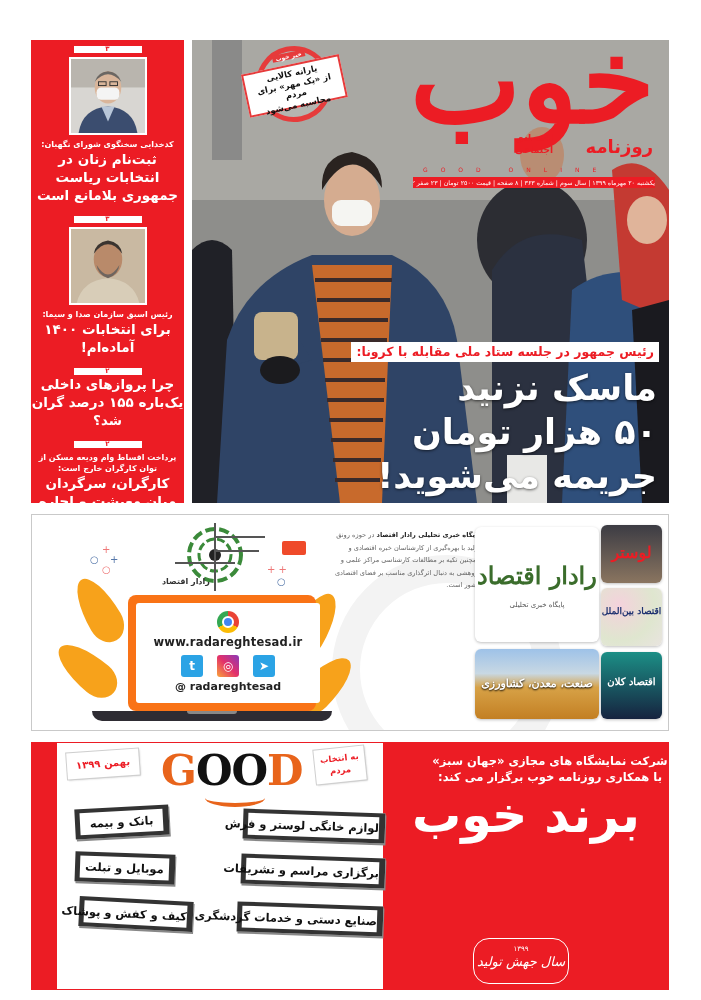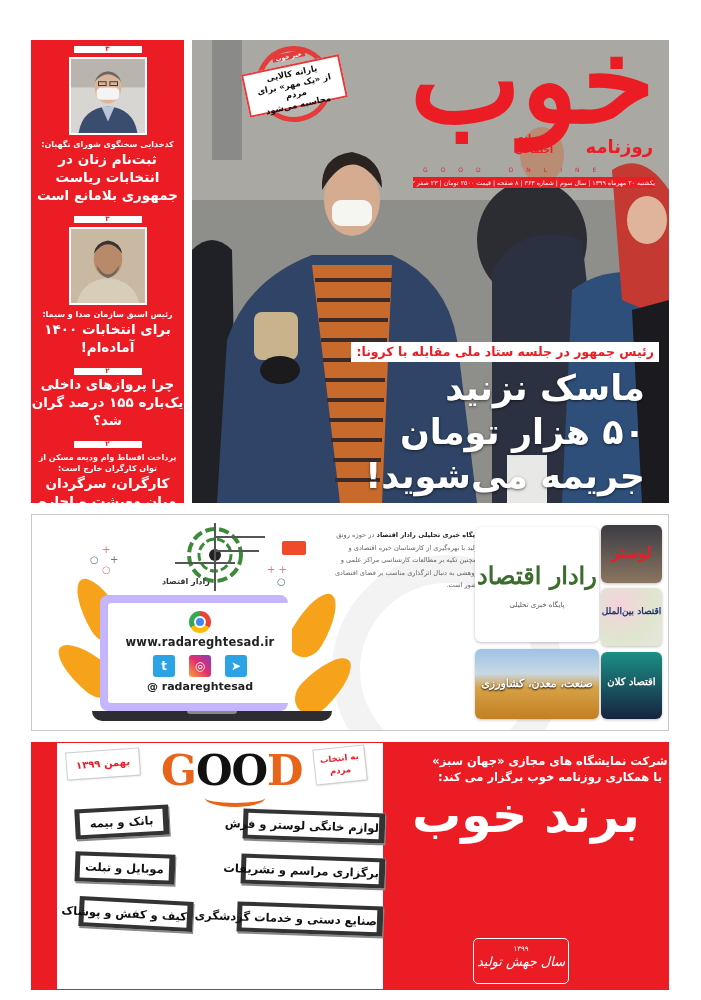--- a/index.html
+++ b/index.html
@@ -66,36 +66,36 @@
     padding-top: 2px;
   }
   .stamp-kicker {
     position: absolute; left: 34px; top: 8px; font-size: 6px; color: #fff; background: #e63b3b; padding: 0 3px; font-weight: bold;
   }
   .hero-kicker {
     position: absolute; right: 10px; top: 302px; background: #fff; color: #ec1c24;
     font-size: 12.5px; font-weight: bold; padding: 2px 5px; line-height: 16px; white-space: nowrap;
   }
   .hero-title {
-    position: absolute; right: 24px; top: 326px; width: 300px; color: #fff; text-align: right;
+    position: absolute; right: 12px; top: 326px; width: 300px; color: #fff; text-align: right;
     font-size: 35px; font-weight: bold; line-height: 44px; text-shadow: 0 1px 3px rgba(0,0,0,0.6);
   }
 
   
   .ad {
     position: absolute; left: 31px; top: 514px; width: 638px; height: 217px; border: 1px solid #c9c9c9;
     background: #ffffff; overflow: hidden;
   }
   .ad-bg-arc {
     position: absolute; left: 300px; top: 40px; width: 230px; height: 230px; border-radius: 50%;
     border: 28px solid #f3f3f3;
   }
   .laptop-area { position: absolute; left: 20px; top: 0; width: 280px; height: 217px; direction: ltr; }
   .laptop-screen {
-    position: absolute; left: 48px; top: 80px; width: 188px; height: 116px; background: #c4b5fd; border-radius: 8px;
+    position: absolute; left: 76px; top: 80px; width: 188px; height: 116px; background: #f97316; border-radius: 8px;
   }
   .laptop-inner {
     position: absolute; left: 8px; top: 8px; width: 184px; height: 100px; background: #fff; border-radius: 3px;
     text-align: center;
   }
   .laptop-base {
     position: absolute; left: 40px; top: 196px; width: 240px; height: 10px; background: #2e2c33; border-radius: 0 0 10px 10px;
   }
   .laptop-base::after {
     content: ""; position: absolute; left: 95px; top: 0; width: 50px; height: 3px; background: #888; border-radius: 0 0 3px 3px;
@@ -160,21 +160,21 @@
   .note-vote { left: 284px; top: 6px; width: 50px; height: 34px; font-size: 8.5px; line-height: 12px; padding-top: 4px; transform: rotate(-6deg); }
   .cat {
     position: absolute; height: 30px; background: #fff; border: 4px solid #333; border-left-width: 5px; border-right-width: 6px;
     color: #111; font-size: 11.5px; font-weight: bold; line-height: 22px; text-align: center; white-space: nowrap;
     box-shadow: 1px 2px 0 #888;
   }
   .fest-right { position: absolute; left: 352px; top: 0; width: 286px; height: 248px; text-align: center; color: #fff; }
   .fest-intro { margin-top: 11px; font-size: 11.5px; font-weight: bold; line-height: 16px; padding-left: 48px; }
   .fest-title { font-size: 49px; font-weight: bold; line-height: 57px; margin-top: 2px; }
   .emblem {
-    position: absolute; left: 90px; top: 196px; width: 96px; height: 46px; border: 1.5px solid #fff; border-radius: 5px;
+    position: absolute; left: 90px; top: 196px; width: 96px; height: 46px; border: 1.5px solid #fff; border-radius: 16px;
     font-size: 13px; line-height: 18px; padding-top: 6px; font-family: "DejaVu Serif", serif; font-style: italic;
   }
   .emblem small { display: block; font-size: 7px; line-height: 8px; font-style: normal; }
 </style>
 </head>
 <body>
 
 <aside class="left-col">
   <div class="story">
     <span class="page-tag">۳</span>

